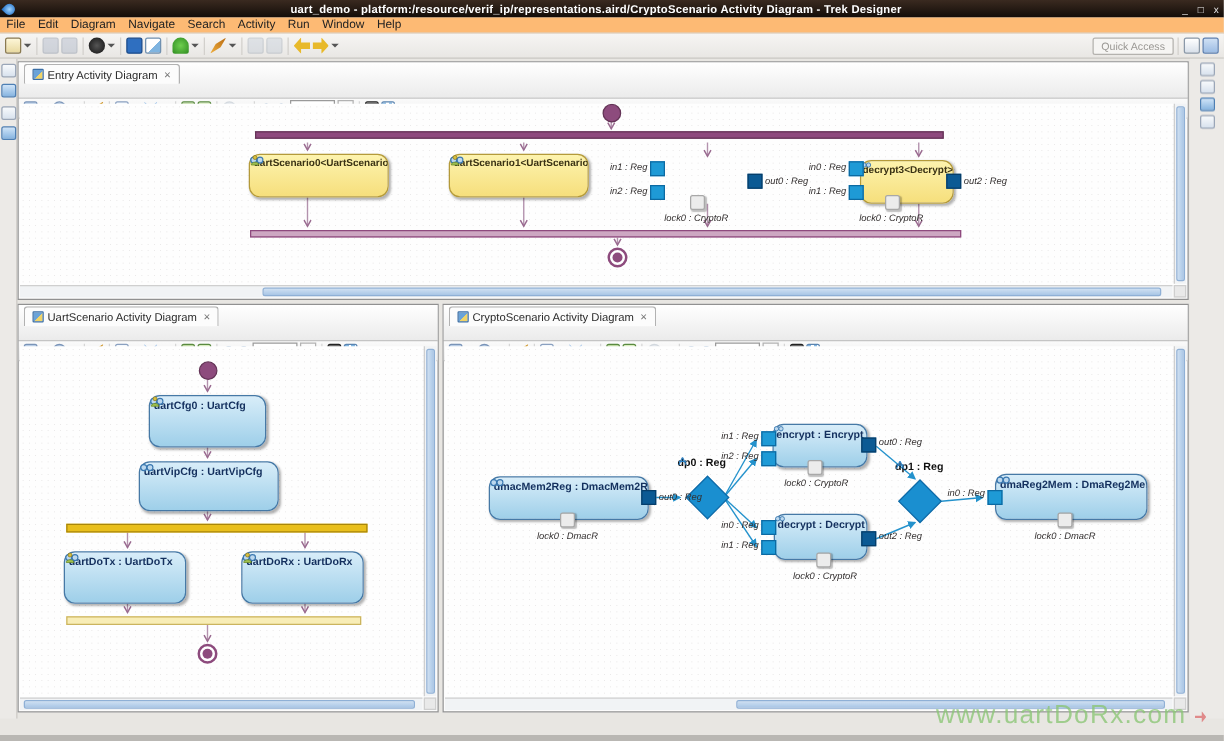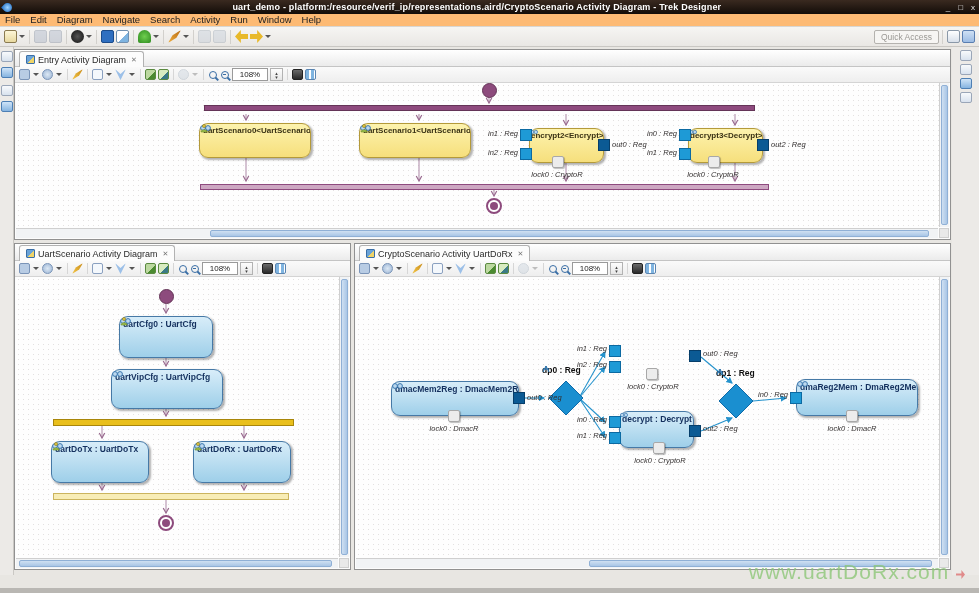--- a/index.html
+++ b/index.html
@@ -26,21 +26,21 @@
   .tb-sep { width:1px; height:14px; background:#d2d0cc; margin:0 3px; }
   .tb-ico { width:13px; height:13px; margin:0 1px; border-radius:2px; position:relative; }
   .caret { width:0; height:0; border-left:3px solid transparent; border-right:3px solid transparent;
     border-top:3px solid #555; margin:0 1px; }
   .dis { opacity:.35; }
   #quick-access { margin-left:auto; font-size:8.5px; color:#9a9894; background:#f6f5f3;
     border:1px solid #b4b2ae; border-radius:2px; padding:1px 6px; }
 
   
   .panel { position:absolute; background:#fcfcfc; border:1px solid #919191; }
-  .tabrow { position:relative; height:17px; background:linear-gradient(#ffffff,#ebebeb);
+  .tabrow { position:relative; height:29px; background:linear-gradient(#ffffff,#ebebeb);
     border-bottom:1px solid #c4c4c4; }
   .tab { position:absolute; left:4px; top:1px; height:16px; background:#fcfcfc;
     border:1px solid #b2b2b2; border-bottom:none; border-radius:3px 3px 0 0;
     display:flex; align-items:center; gap:3px; padding:0 6px; font-size:9px; color:#2a2a2a; }
   .tab-ico { width:9px; height:9px; background:linear-gradient(135deg,#6aa3d8 55%,#f0d468 55%);
     border:1px solid #3a6ea5; border-radius:1px; }
   .tab-close { font-size:7px; color:#777; margin-left:2px; }
   .dtoolbar { height:16px; display:flex; align-items:center; padding:0 4px; gap:2px;
     background:linear-gradient(#fafafa,#eeeeee); border-bottom:1px solid #d4d4d4; }
   .d-sep { width:1px; height:11px; background:#d6d6d6; margin:0 2px; }
@@ -270,29 +270,20 @@
             <path d="M5,4 h1" stroke="#3a78b0"></path>
           </svg>
           <span>uartScenario1&lt;UartScenario&gt;</span>
         </div>
       <svg class="person" viewBox="0 0 8 9">
           <circle cx="4" cy="2" r="1.6" fill="#d8c040" stroke="#8a7a20" stroke-width=".6"></circle>
           <path d="M1,8 C1,5 7,5 7,8 Z" fill="#a0c050" stroke="#6a8a20" stroke-width=".6"></path>
         </svg>
     </div>
 
-    <div class="anode yellow" style="left:513px;top:45px;width:75px;height:35px;">
-      <div class="anode-title fs8" style="padding:2px 1px;">
-          <svg class="glasses" style="width:8px;height:6px;" viewBox="0 0 11 8">
-            <circle cx="3" cy="4" r="2.4" fill="#bcd8ee" stroke="#3a78b0"></circle>
-            <circle cx="8" cy="4" r="2.4" fill="#bcd8ee" stroke="#3a78b0"></circle>
-          </svg>
-          <span>encrypt2&lt;Encrypt&gt;</span>
-        </div>
-    </div>
     <div class="pin" style="left:504px;top:46px;"></div>
     <div class="pin" style="left:504px;top:65px;"></div>
     <div class="pin dark" style="left:582px;top:56px;"></div>
     <div class="pin lock" style="left:536px;top:73px;"></div>
     <div class="pinlabel pl-r" style="left:462px;top:46px;width:40px;">in1 : Reg</div>
     <div class="pinlabel pl-r" style="left:462px;top:65px;width:40px;">in2 : Reg</div>
     <div class="pinlabel" style="left:596px;top:57px;">out0 : Reg</div>
     <div class="pinlabel pl-c" style="left:506px;top:87px;width:70px;">lock0 : CryptoR</div>
 
     <div class="anode yellow" style="left:672px;top:45px;width:75px;height:35px;">
@@ -443,21 +434,21 @@
   <div class="hscroll" style="left:1px;right:12px;bottom:1px;">
     <div class="hthumb" style="left:1%;right:2%;"></div>
   </div>
   <div class="corner" style="right:1px;bottom:1px;"></div>
 </div>
 
 <div class="panel" style="left:354px;top:243px;width:597px;height:327px;">
   <div class="tabrow">
     <div class="tab">
       <div class="tab-ico"></div>
-      <span>CryptoScenario Activity UartDoRx</span>
+      <span>CryptoScenario Activity Diagram</span>
       <span class="tab-close">✕</span>
     </div>
   </div>
   <div class="dtoolbar">
     <div class="d-ico" style="background:#b8cce4;border:1px solid #7a94b8;"></div>
       <div class="caret"></div>
     <div class="d-ico" style="background:radial-gradient(#dce8f4,#9ab4d4);border:1px solid #7a94b8;border-radius:50%;"></div>
       <div class="caret"></div>
     <div class="d-sep"></div>
     <div class="d-ico" style="background:linear-gradient(45deg,#f5c84a,#c88a18);clip-path:polygon(0 100%,35% 40%,100% 0,65% 60%);"></div>
@@ -527,20 +518,29 @@
       <span>dp0 : Reg</span>
     </div>
 
     <div class="dp-label" style="left:360px;top:91px;">
       <svg class="dp-ico" viewBox="0 0 8 8">
           <path d="M1,7 L4,1 M4,1 L7,7 M1,4 h6" stroke="#2d7fc0" stroke-width="1" fill="none"></path>
         </svg>
       <span>dp1 : Reg</span>
     </div>
 
+    <div class="anode" style="left:262px;top:62px;width:76px;height:35px;">
+      <div class="anode-title" style="padding:2px 2px;">
+          <svg class="glasses" style="width:8px;height:6px;" viewBox="0 0 11 8">
+            <circle cx="3" cy="4" r="2.4" fill="#bcd8ee" stroke="#3a78b0"></circle>
+            <circle cx="8" cy="4" r="2.4" fill="#bcd8ee" stroke="#3a78b0"></circle>
+          </svg>
+          <span>encrypt : Encrypt</span>
+        </div>
+    </div>
     <div class="pin" style="left:253px;top:68px;"></div>
     <div class="pin" style="left:253px;top:84px;"></div>
     <div class="pin dark" style="left:333px;top:73px;"></div>
     <div class="pin lock" style="left:290px;top:91px;"></div>
     <div class="pinlabel pl-r" style="left:211px;top:67px;width:40px;">in1 : Reg</div>
     <div class="pinlabel pl-r" style="left:211px;top:83px;width:40px;">in2 : Reg</div>
     <div class="pinlabel" style="left:347px;top:72px;">out0 : Reg</div>
     <div class="pinlabel pl-c" style="left:261px;top:105px;width:72px;">lock0 : CryptoR</div>
 
     <div class="anode" style="left:263px;top:134px;width:75px;height:37px;">

